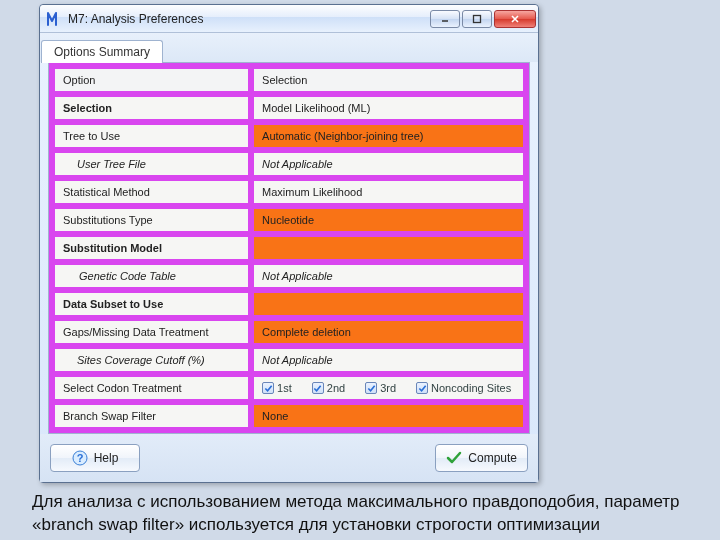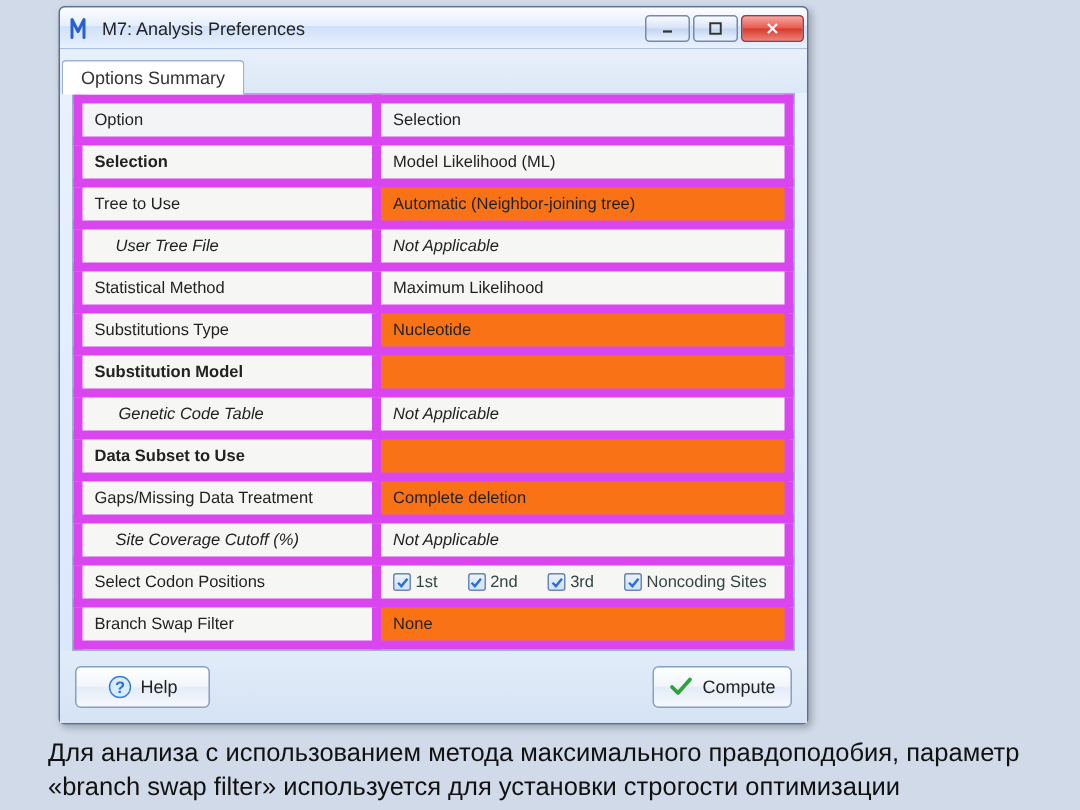--- a/index.html
+++ b/index.html
@@ -186,25 +186,25 @@
         </tr>
         <tr>
           <td class="left bold">Data Subset to Use</td>
           <td class="right hl"></td>
         </tr>
         <tr>
           <td class="left">Gaps/Missing Data Treatment</td>
           <td class="right hl">Complete deletion</td>
         </tr>
         <tr>
-          <td class="left indent">Site Coverage Cutoff (%)</td>
+          <td class="left indent">Sites Coverage Cutoff (%)</td>
           <td class="right na">Not Applicable</td>
         </tr>
         <tr>
-          <td class="left">Select Codon Positions</td>
+          <td class="left">Select Codon Treatment</td>
           <td class="right">
             <div class="codon">
               <label class="codon-item">
                 <span class="chk">
                       <svg viewBox="0 0 10 10">
                         <path d="M1.5 5 L4 7.5 L8.5 2" stroke="#2a6fd6" stroke-width="1.8" fill="none"></path>
                       </svg>
                     </span>
                 <span>1st</span>
               </label>

